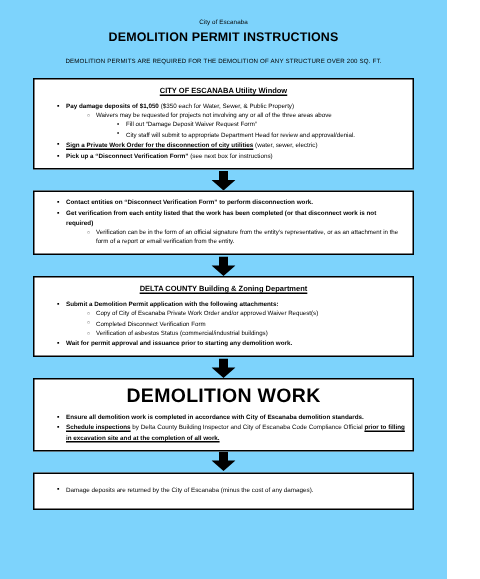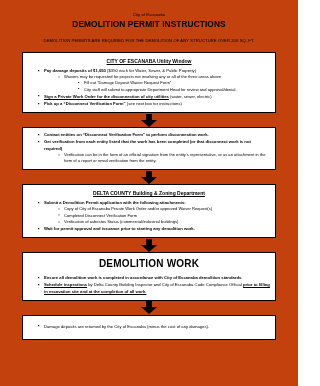--- a/index.html
+++ b/index.html
@@ -11,21 +11,21 @@
     width: 298px;
     height: 386px;
     font-family: "Liberation Sans", sans-serif;
     color: #000000;
     overflow: hidden;
   }
   .page {
     position: relative;
     width: 298px;
     height: 386px;
-    background: #c2410c;
+    background: #7dd3fc;
     padding: 0;
     box-sizing: border-box;
   }
   .header {
     text-align: center;
     padding-top: 12px;
   }
   .org-name {
     font-size: 4.2px;
     line-height: 6px;
@@ -55,21 +55,21 @@
   }
   .box-heading {
     text-align: center;
     font-size: 5px;
     font-weight: bold;
     text-decoration: underline;
     line-height: 8px;
     margin-bottom: 3px;
   }
   .box-heading.big {
-    font-size: 10px;
+    font-size: 13px;
     font-weight: bold;
     text-decoration: none;
     line-height: 13px;
     margin-bottom: 5px;
     letter-spacing: 0.2px;
   }
   ul.lvl1 {
     list-style: none;
     margin: 0;
     padding: 0 0 0 10px;

